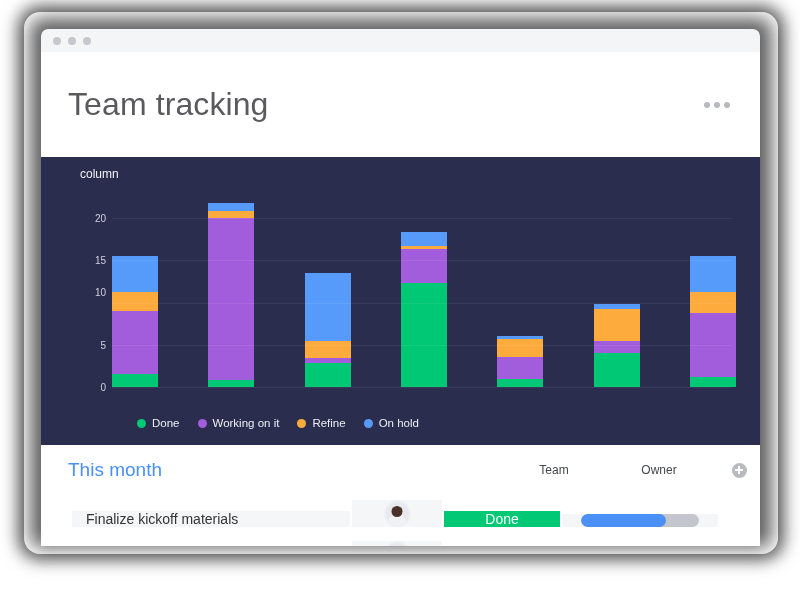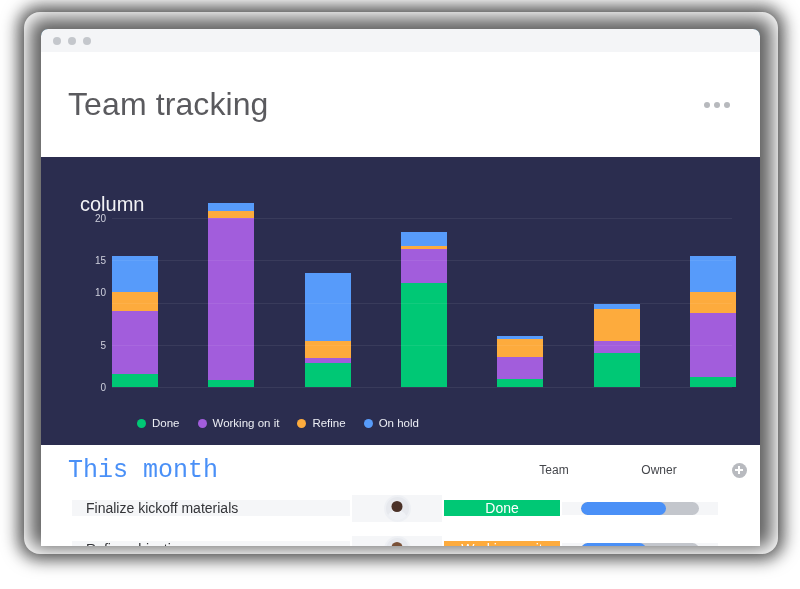--- a/index.html
+++ b/index.html
@@ -73,23 +73,23 @@
 
   
   .chart-panel {
     position: relative;
     height: 288px;
     background: #2b2d4f;
     padding: 0;
   }
   .chart-title {
     position: absolute;
-    left: 39px; top: 36px;
+    left: 39px; top: 10px;
     color: #f2f2f5;
-    font-size: 20px;
+    font-size: 12px;
   }
   .plot {
     position: absolute;
     left: 0; top: 0; right: 0; bottom: 0;
   }
   .ylabel {
     position: absolute;
     right: 0; transform: translateY(-50%);
     color: #cfd0dd;
     font-size: 10px;
@@ -134,22 +134,21 @@
   .table-head {
     display: flex;
     align-items: center;
     padding: 14px 0 8px 0;
     height: 44px;
   }
   .group-title {
     flex: 1;
     padding-left: 27px;
     color: #4a90f7;
-    font-size: 25px;
-    font-family: Liberation Mono, monospace;
+    font-size: 19px;
   }
   .col-h {
     font-size: 12px;
     color: #44464b;
     text-align: center;
   }
   .col-owner  { width: 92px; }
   .col-status { width: 118px; }
   .col-time   { width: 158px; }
   .col-plus   { width: 42px; display: flex; justify-content: center; }
@@ -160,21 +159,21 @@
     cursor: pointer;
   }
   .plus-btn::before, .plus-btn::after {
     content: ""; position: absolute; background: #fff;
   }
   .plus-btn::before { left: 3.5px; top: 6.8px; width: 8px; height: 1.6px; }
   .plus-btn::after  { top: 3.5px; left: 6.8px; height: 8px; width: 1.6px; }
 
   .row {
     display: flex;
-    align-items: center;
+    align-items: flex-end;
     height: 38px;
     margin-bottom: 3px;
   }
   .row-left-bar { width: 4px; background: #4a90f7; margin-left: 27px; }
   .row-name {
     flex: 1;
     background: #f5f6f8;
     display: flex; align-items: center;
     padding-left: 14px;
     font-size: 14px;

